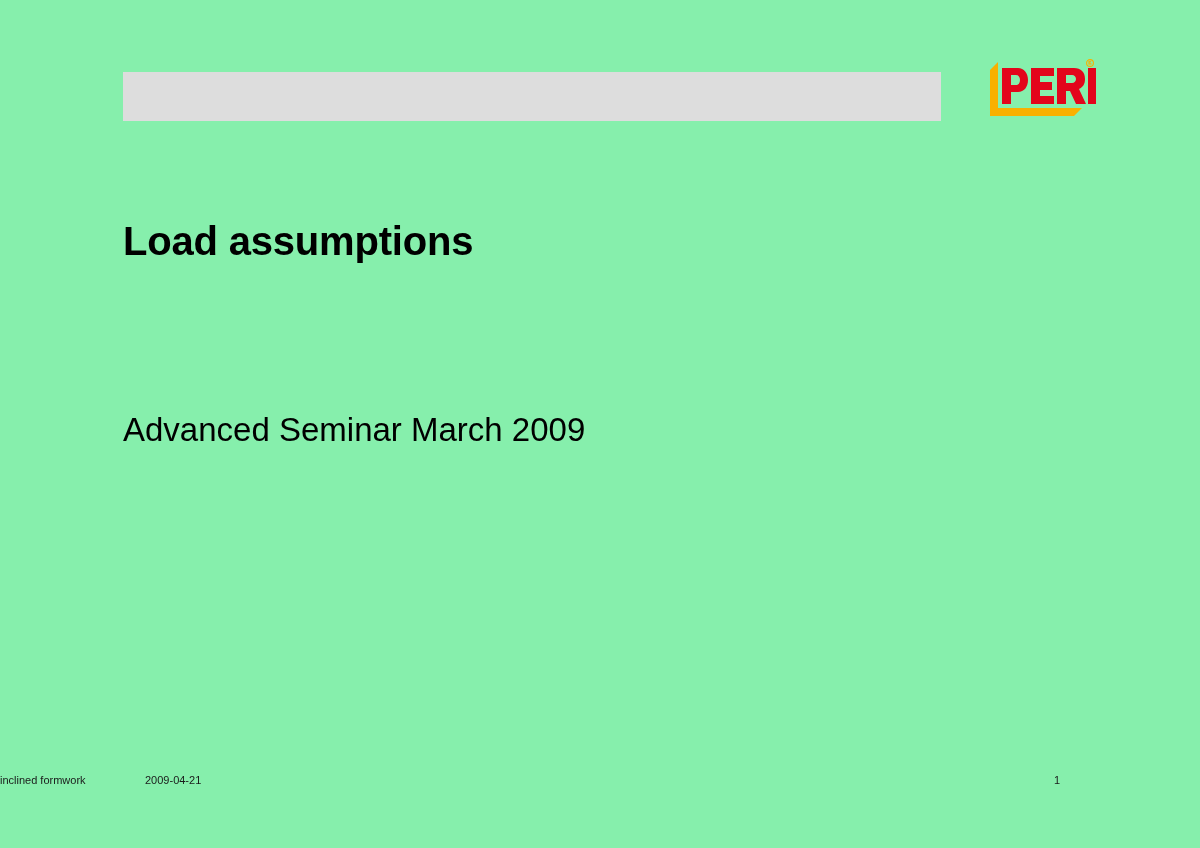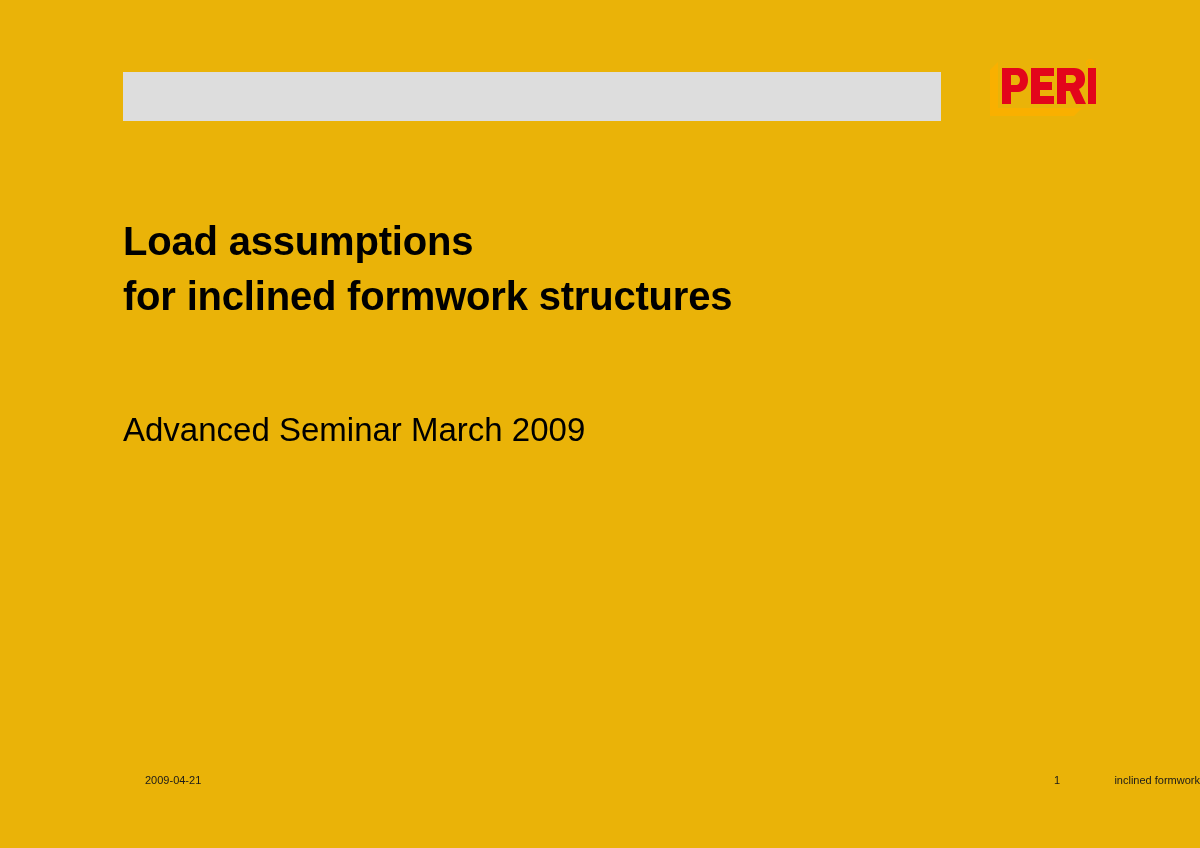--- a/index.html
+++ b/index.html
@@ -10,21 +10,21 @@
 
   body {
     font-family: "Liberation Sans", sans-serif;
     -webkit-font-smoothing: antialiased;
   }
 
   .slide {
     position: relative;
     width: 1200px;
     height: 848px;
-    background: #eab308;
+    background: #86efac;
     overflow: hidden;
   }
 
   
   .header-band {
     position: absolute;
     left: 123px;
     top: 72px;
     width: 818px;
     height: 49px;
@@ -96,21 +96,21 @@
     color: #1a1a1a;
     white-space: nowrap;
     text-align: right;
   }
 
   .footer-center {
     position: absolute;
     left: 0;
     top: 0;
     width: 1200px;
-    text-align: right;
+    text-align: left;
     font-size: 11px;
     color: #1a1a1a;
   }
 
   .footer-page {
     position: absolute;
     left: 1020px;
     top: 0;
     width: 40px;
     text-align: right;
@@ -153,21 +153,20 @@
         <rect x="104.6" y="3.2" width="1" height="3.6"></rect>
         <rect x="104.6" y="3.2" width="2.6" height="0.9"></rect>
         <rect x="104.6" y="4.6" width="2.2" height="0.9"></rect>
         <rect x="106.4" y="5.2" width="1" height="1.6"></rect>
       </g>
     </svg>
   </div>
 
   <div class="title-block">
     <div class="title-line">Load assumptions</div>
-    <div class="title-line">for inclined formwork structures</div>
   </div>
 
   <div class="subtitle-block">
     <div class="subtitle-line">Advanced Seminar March 2009</div>
   </div>
 
   <div class="footer">
     <div class="footer-date">2009-04-21</div>
     <div class="footer-center">inclined formwork</div>
     <div class="footer-page">1</div>

